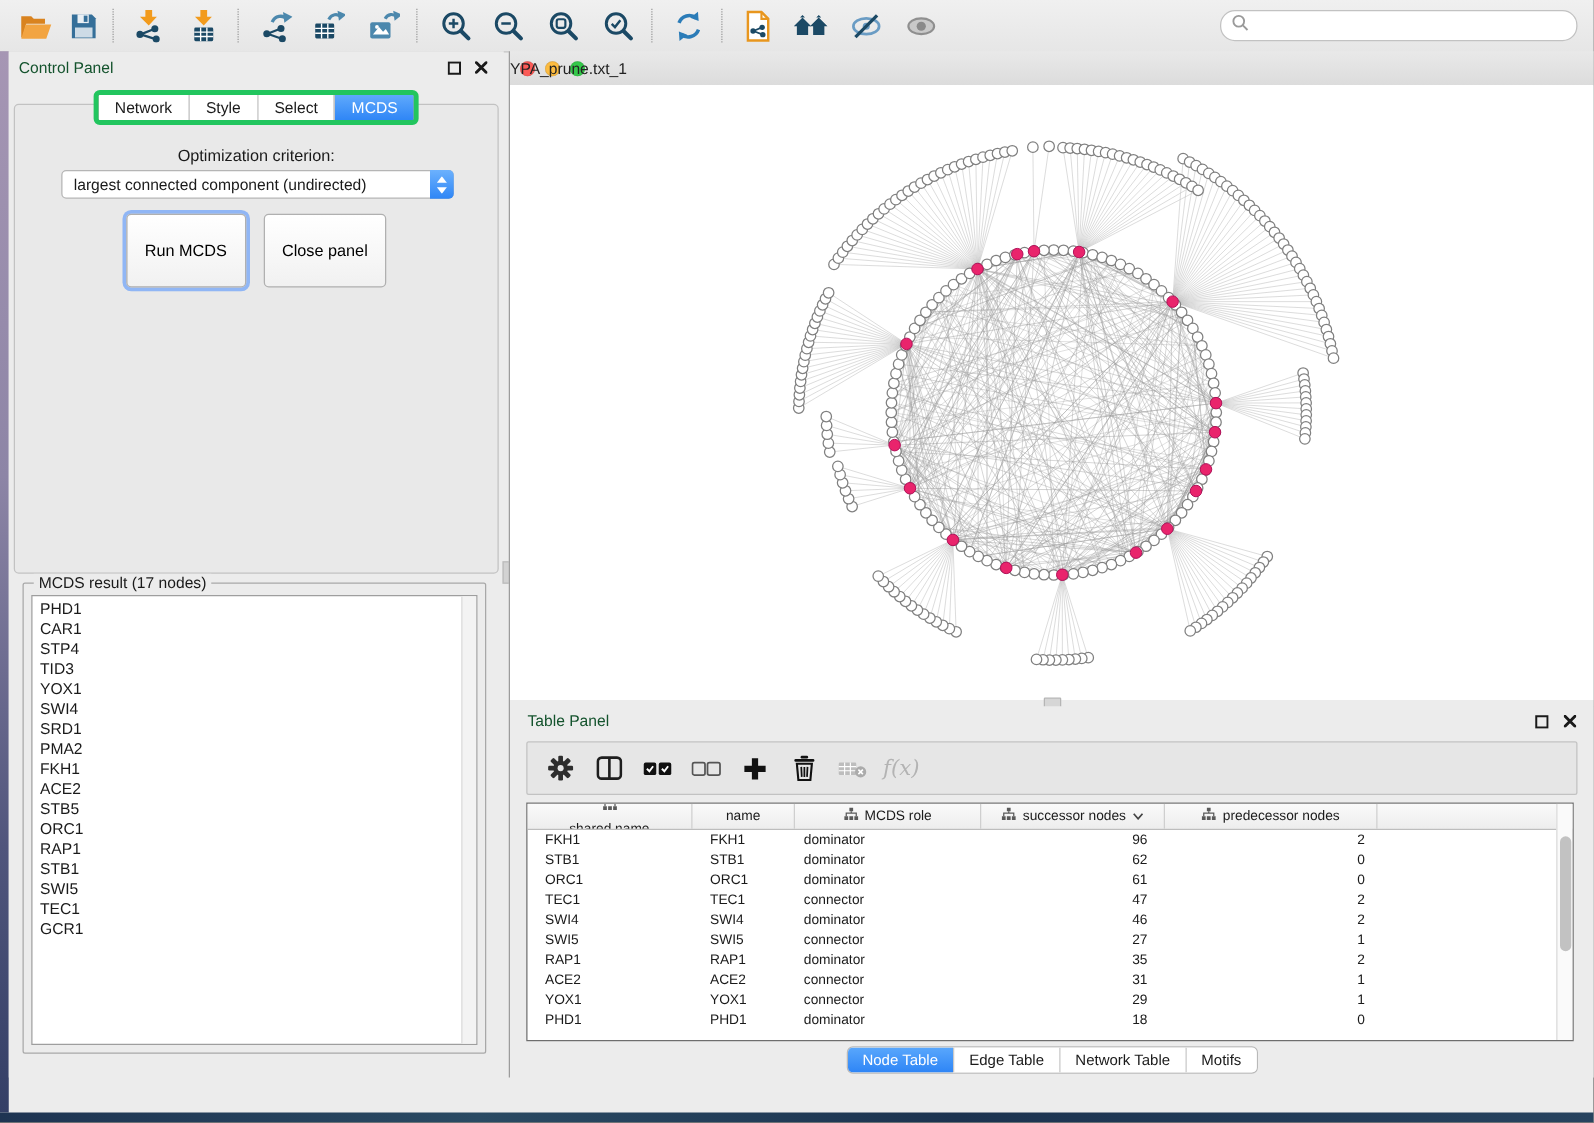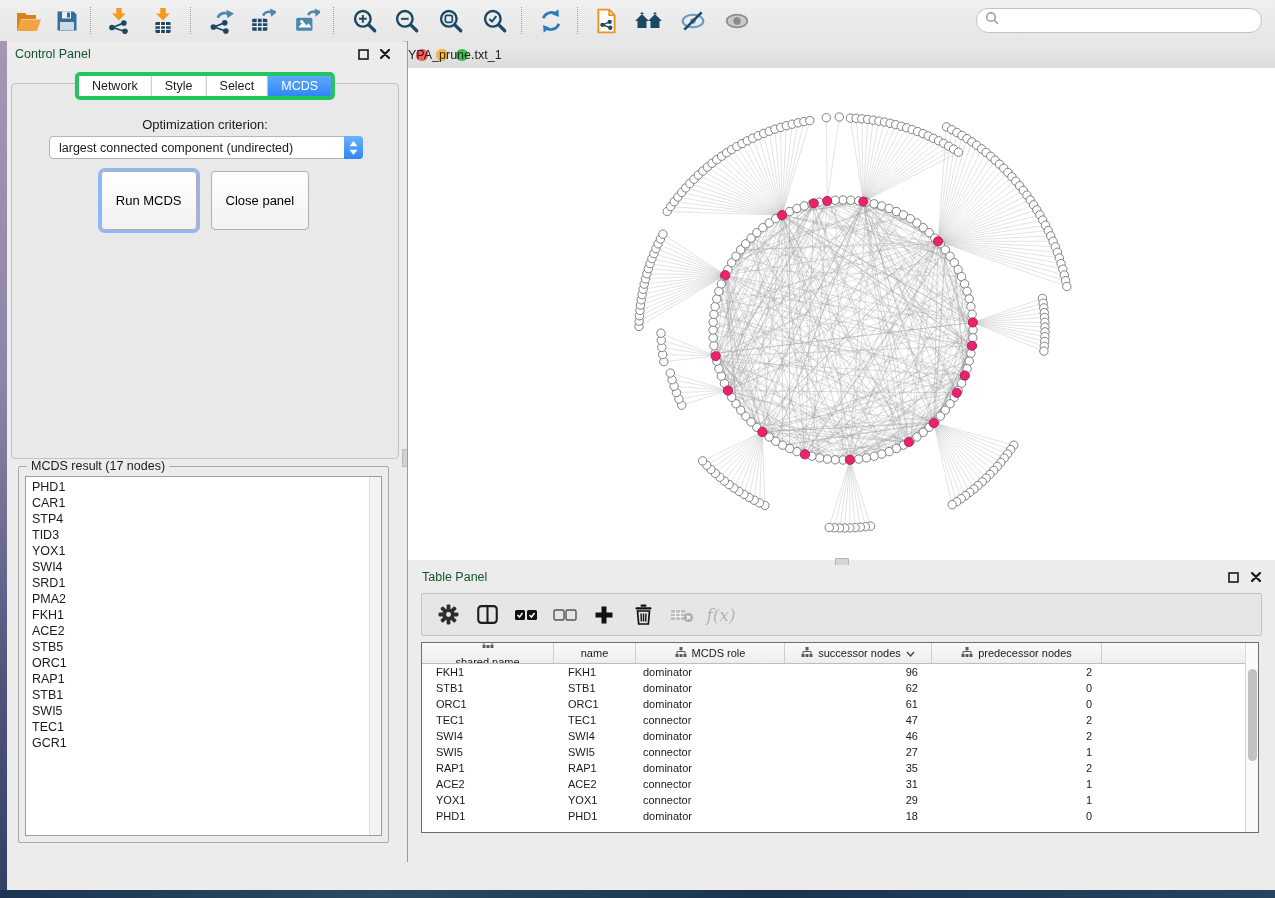--- a/index.html
+++ b/index.html
@@ -1371,16 +1371,22 @@
               <div class="td c2">dominator</div>
               <div class="td c3">18</div>
               <div class="td c4">0</div>
             </div>
           </div>
         <div class="vscroll">
           <div class="vthumb"></div>
         </div>
       </div>
 
+      <div class="bot-tabs" id="bottom-tabs">
+          <div class="btab active">Node Table</div>
+          <div class="btab">Edge Table</div>
+          <div class="btab">Network Table</div>
+          <div class="btab">Motifs</div>
+        </div>
     </div>
   </div>
 
 </div>
 
 </body></html>

